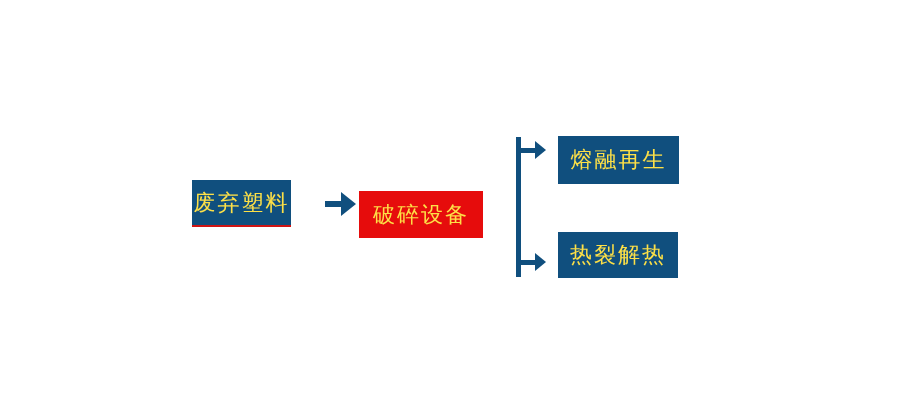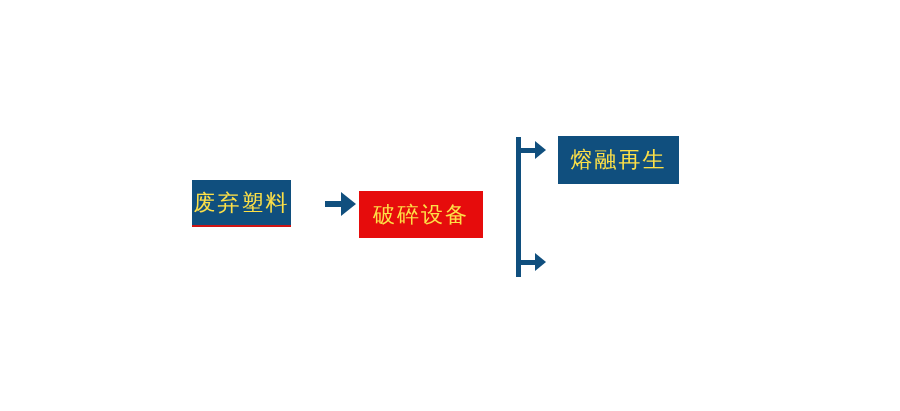--- a/index.html
+++ b/index.html
@@ -105,14 +105,17 @@
   <div class="branch-vline"></div>
   <div class="branch-stem branch-stem-top"></div>
   <div class="branch-head branch-head-top"></div>
   <div class="branch-stem branch-stem-bottom"></div>
   <div class="branch-head branch-head-bottom"></div>
 
   <div class="node node-blue node-branch-top">
     <span>熔融再生</span>
   </div>
 
+  <div class="node node-blue node-branch-bottom">
+    <span>热裂解热</span>
+  </div>
 
 </div>
 
 </body></html>

